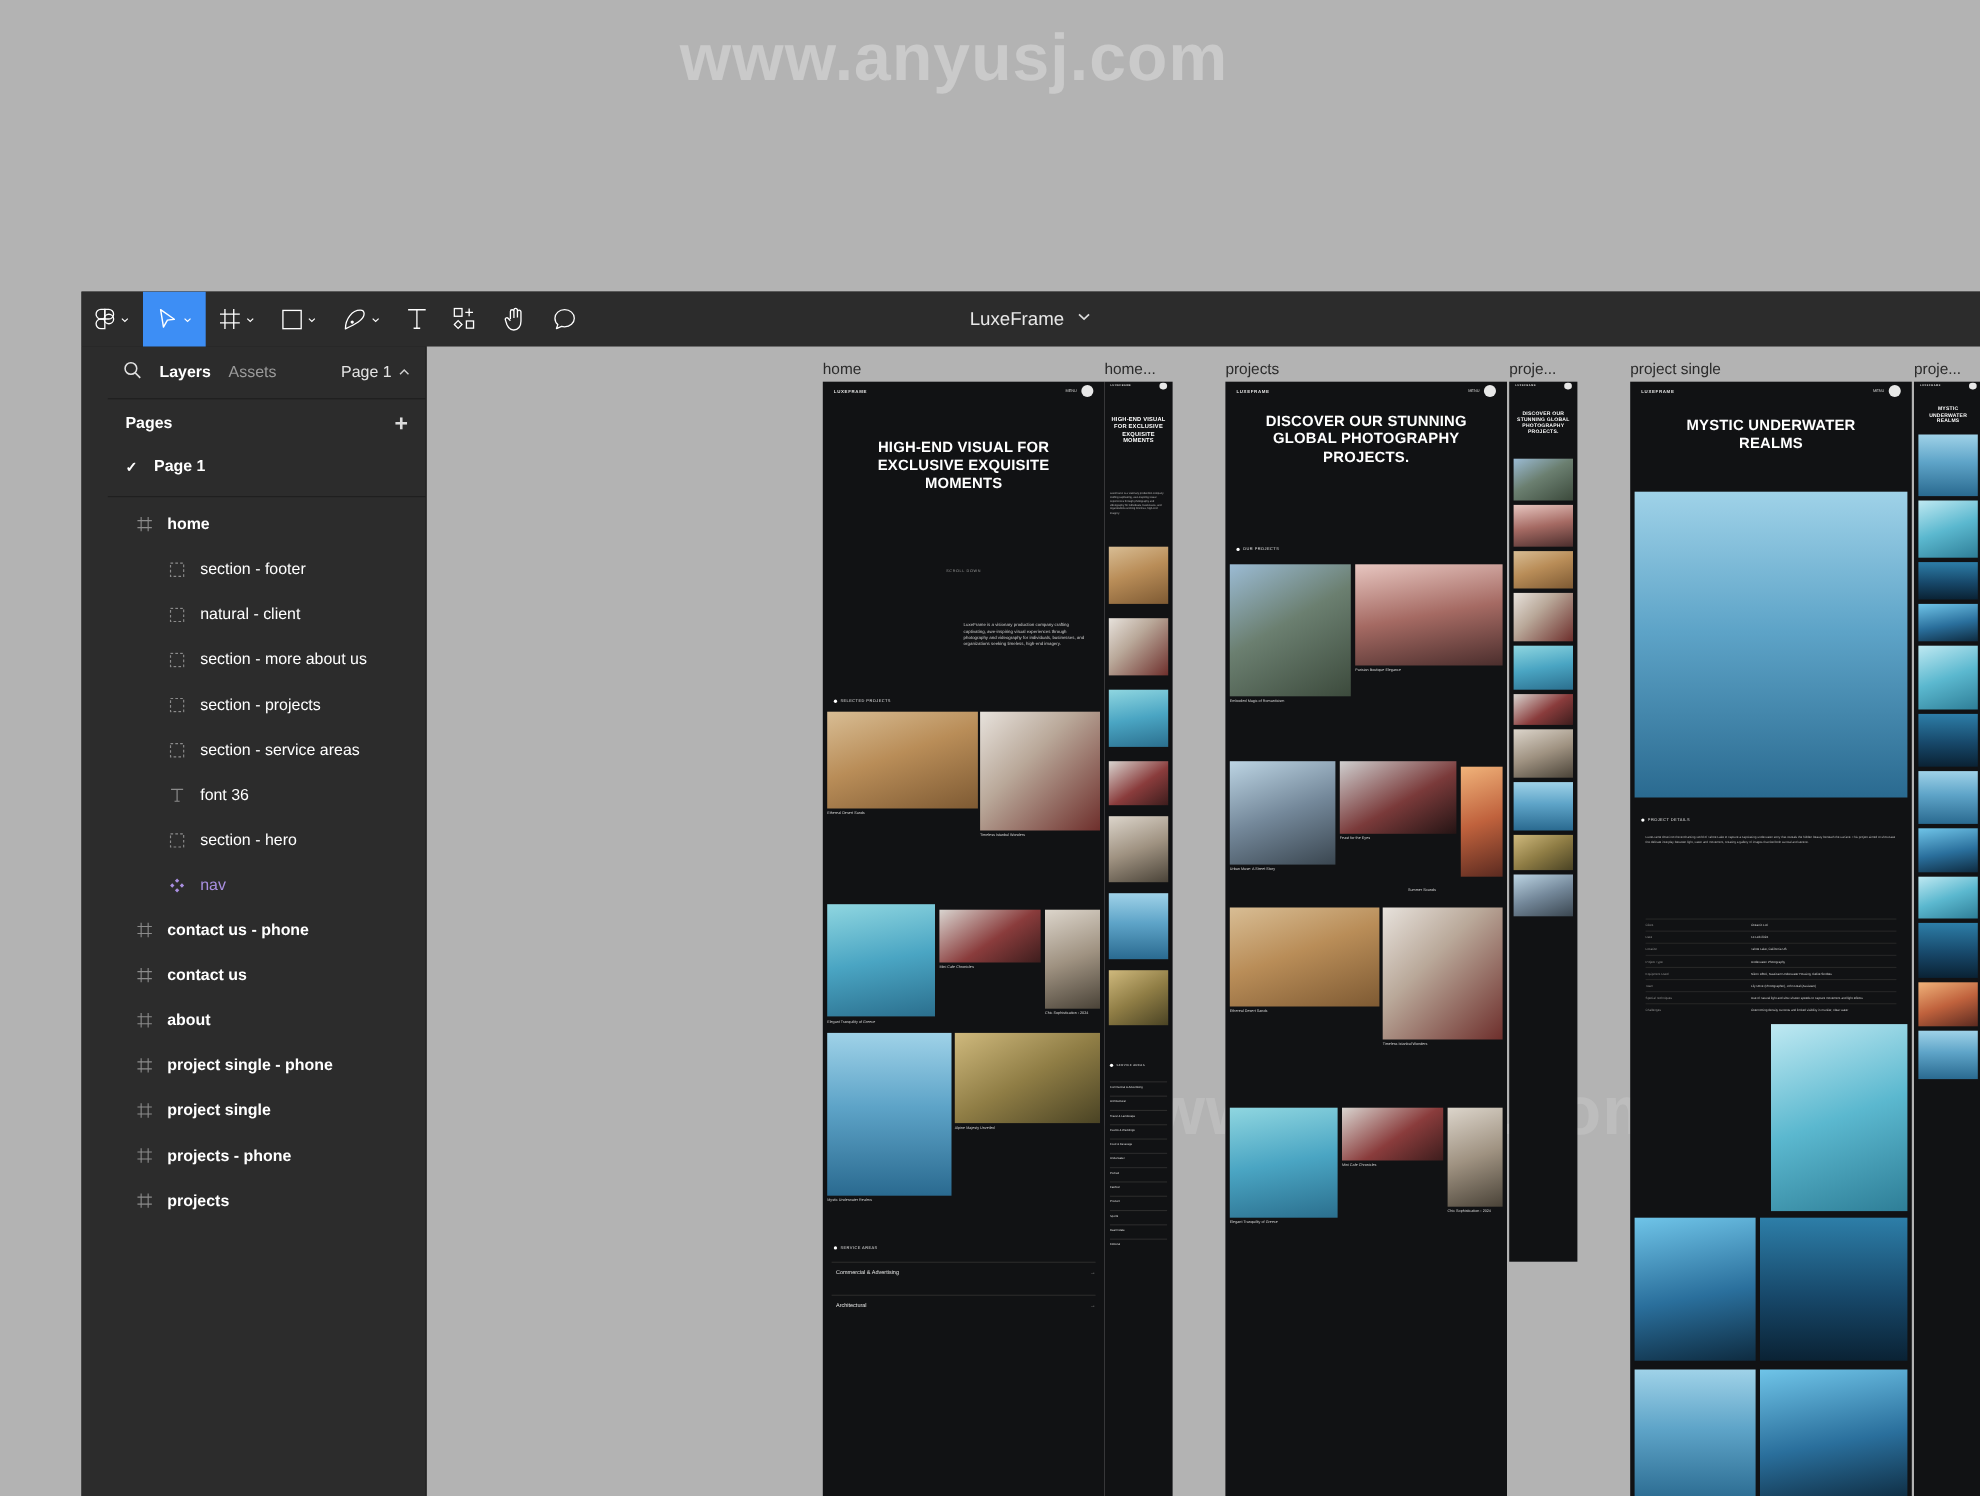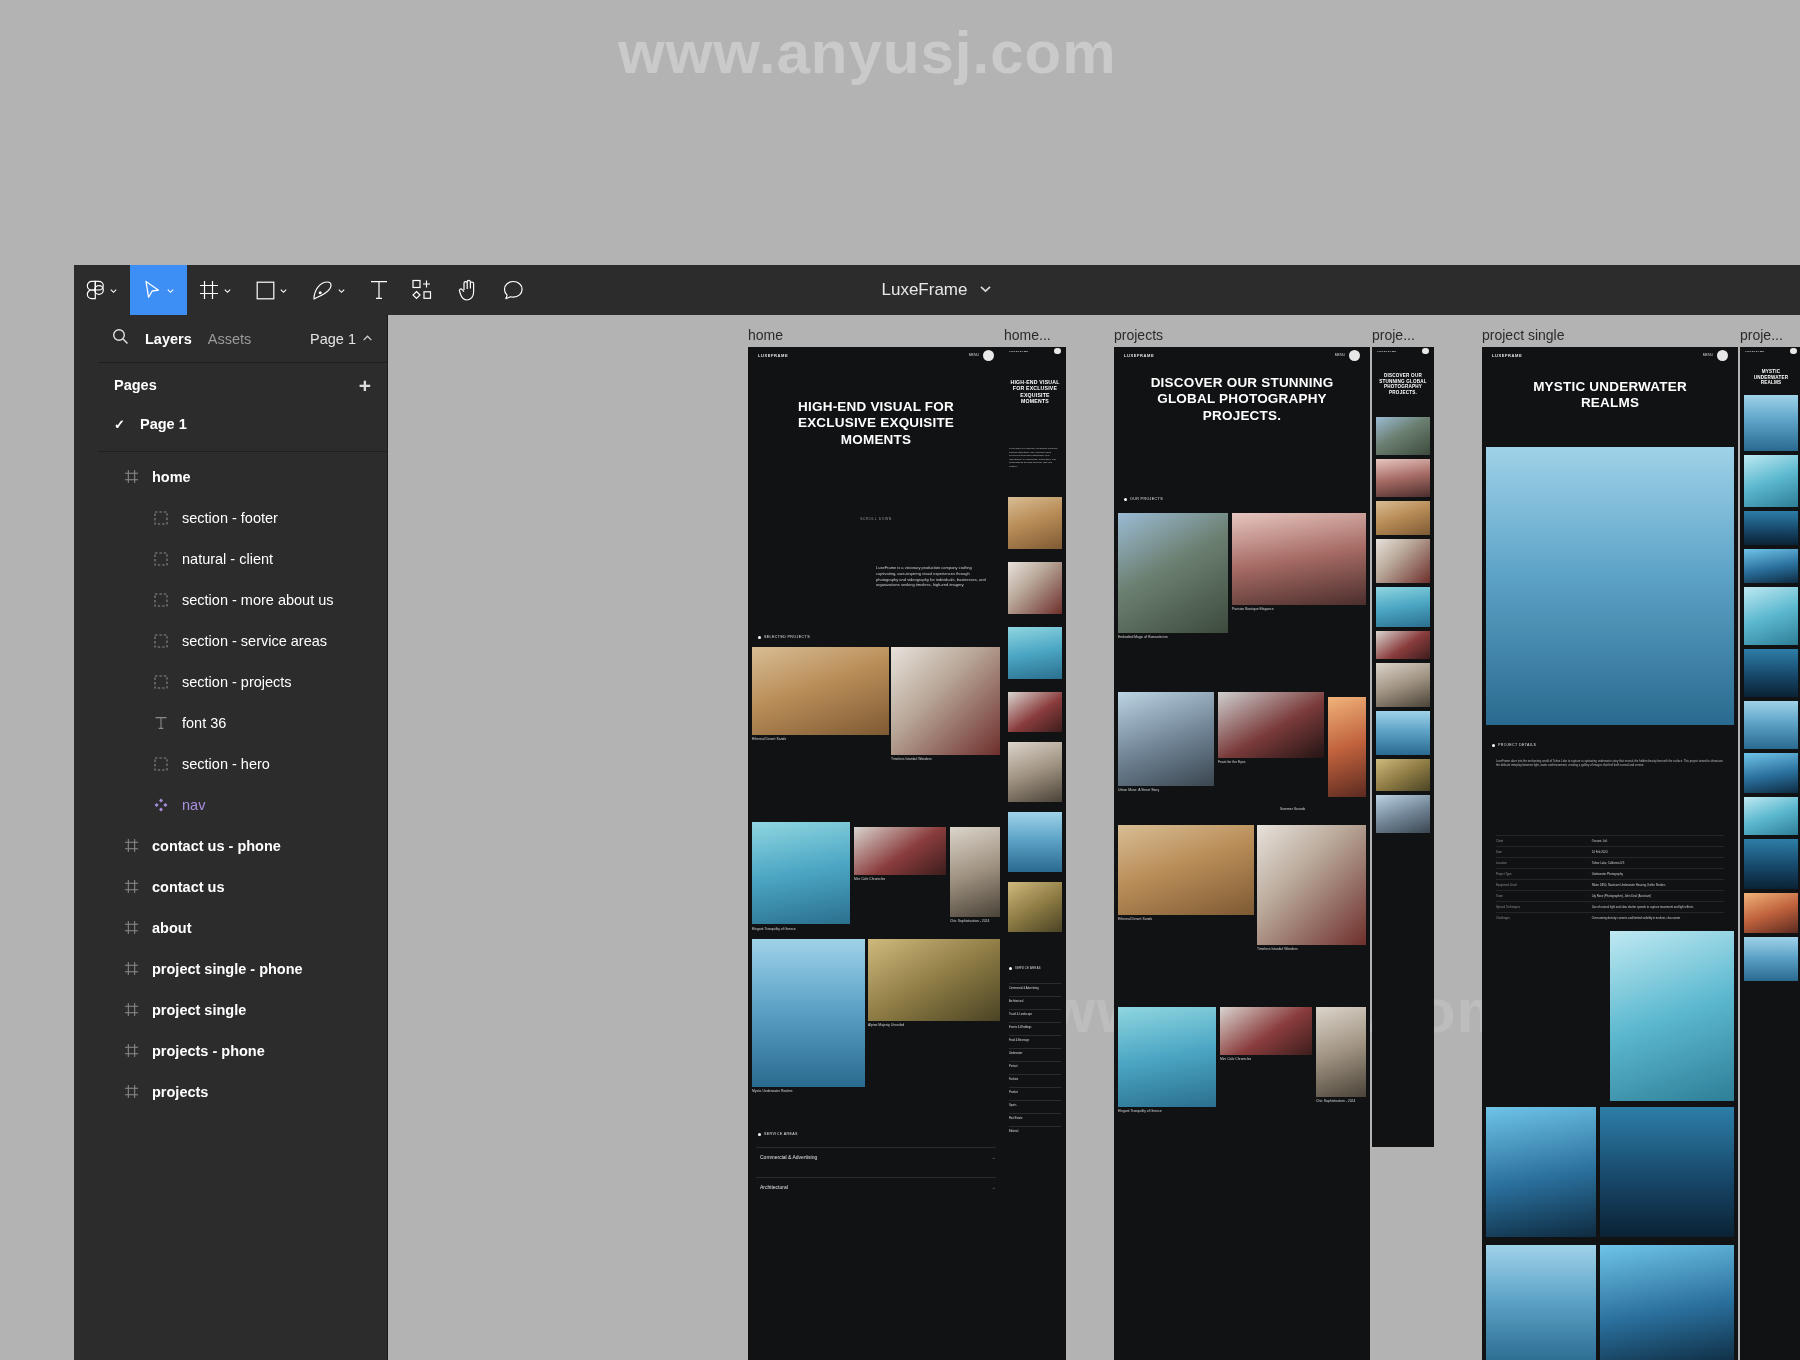--- a/index.html
+++ b/index.html
@@ -330,29 +330,29 @@
                 </svg>
               </span>
               <span class="lbl">section - more about us</span>
             </div>
             <div class="row child">
               <span class="ic">
                 <svg width="14" height="14" viewBox="0 0 14 14" fill="none" stroke="#8b8b8b" stroke-width="1.1" stroke-dasharray="2.4 2">
                   <rect x="1" y="1" width="12" height="12"></rect>
                 </svg>
               </span>
-              <span class="lbl">section - service areas</span>
+              <span class="lbl">section - projects</span>
             </div>
             <div class="row child">
               <span class="ic">
                 <svg width="14" height="14" viewBox="0 0 14 14" fill="none" stroke="#8b8b8b" stroke-width="1.1" stroke-dasharray="2.4 2">
                   <rect x="1" y="1" width="12" height="12"></rect>
                 </svg>
               </span>
-              <span class="lbl">section - projects</span>
+              <span class="lbl">section - service areas</span>
             </div>
             <div class="row child">
               <span class="ic">
                 <svg width="14" height="14" viewBox="0 0 14 14" fill="none" stroke="#8b8b8b" stroke-width="1.1">
                   <path d="M1.5 1.6h11M7 1.6v10.8M4.7 12.4h4.6"></path>
                 </svg>
               </span>
               <span class="lbl">font 36</span>
             </div>
             <div class="row child">

